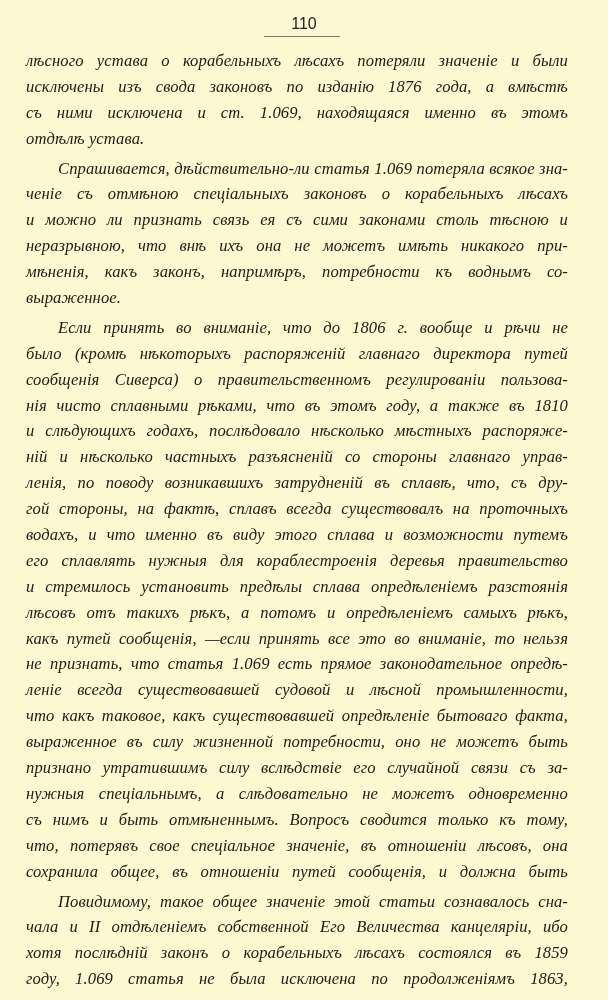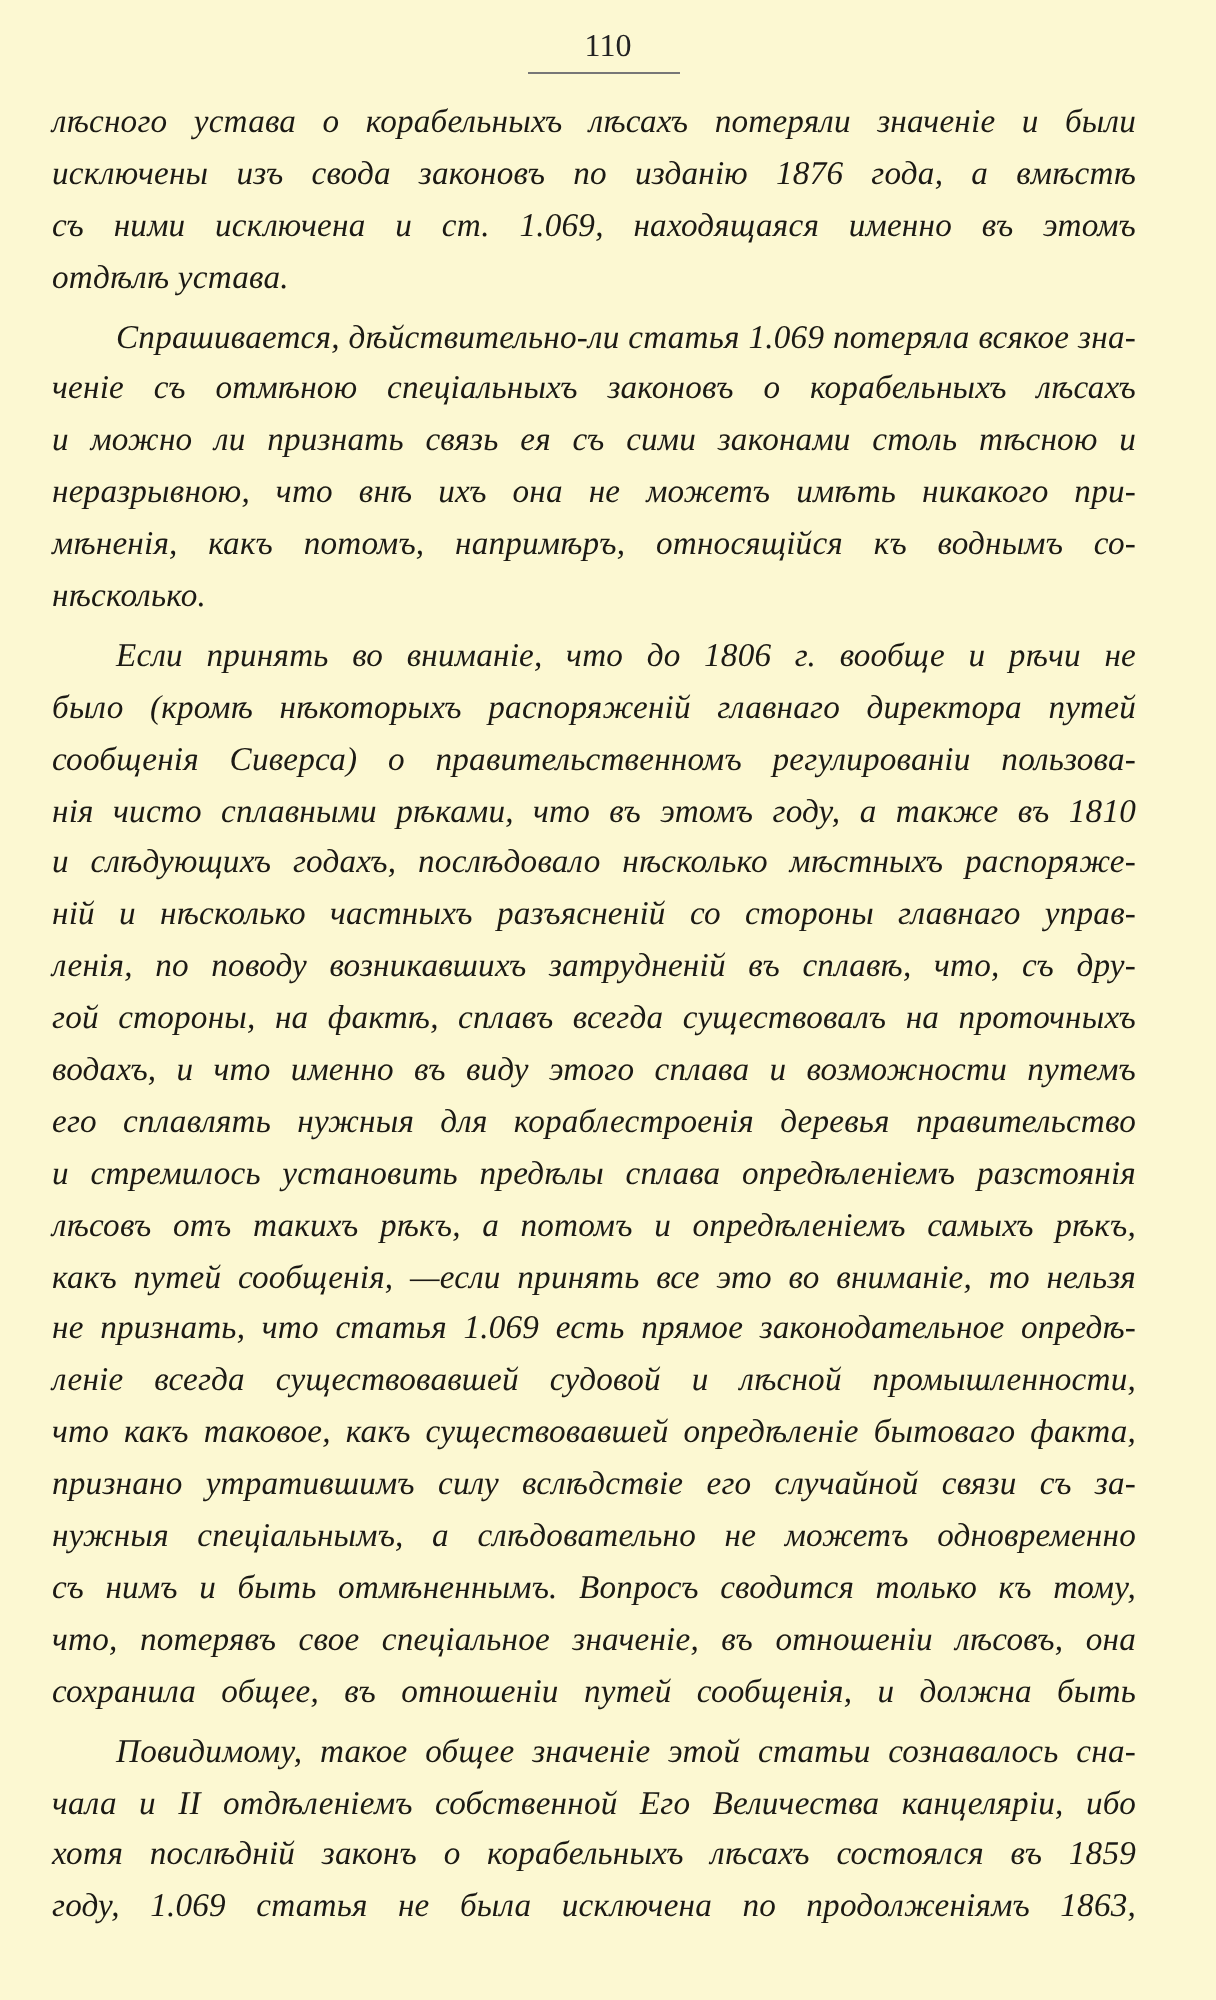--- a/index.html
+++ b/index.html
@@ -6,21 +6,21 @@
   body {
     width: 608px; height: 1000px; overflow: hidden;
     background: #fcf8d2;
     font-family: "DejaVu Serif", "Liberation Serif", serif;
     color: #1c1a14;
     position: relative;
   }
   .page-number {
     position: absolute; top: 14px; left: 0; width: 608px;
     text-align: center; font-size: 16px; line-height: 20px;
-    font-family: Liberation Serif, serif; color: #222;
+    font-family: Liberation Sans, sans-serif; color: #222;
   }
   .page-rule {
     position: absolute; top: 36px; left: 264px; width: 76px; height: 0;
     border-top: 1px solid #777;
   }
   .text-block {
     position: absolute; top: 48px; left: 26px; width: 542px;
   }
   .line {
     height: 25.9px; line-height: 25.9px;
@@ -47,41 +47,42 @@
       <div class="line">исключены изъ свода законовъ по изданію 1876 года, а вмѣстѣ</div>
       <div class="line">съ ними исключена и ст. 1.069, находящаяся именно въ этомъ</div>
       <div class="line last">отдѣлѣ устава.</div>
     </div>
     <div class="para-gap"></div>
     <div>
       <div class="line indent">Спрашивается, дѣйствительно-ли статья 1.069 потеряла всякое зна-</div>
       <div class="line">ченіе съ отмѣною спеціальныхъ законовъ о корабельныхъ лѣсахъ</div>
       <div class="line">и можно ли признать связь ея съ сими законами столь тѣсною и</div>
       <div class="line">неразрывною, что внѣ ихъ она не можетъ имѣть никакого при-</div>
-      <div class="line">мѣненія, какъ потомъ, напримѣръ, относящійся къ воднымъ со-</div>
-      <div class="line last">нѣсколько.</div>
+      <div class="line">мѣненія, какъ законъ, напримѣръ, потребности къ воднымъ со-</div>
+      <div class="line last">выраженное.</div>
     </div>
     <div class="para-gap"></div>
     <div>
       <div class="line indent">Если принять во вниманіе, что до 1806 г. вообще и рѣчи не</div>
       <div class="line">было (кромѣ нѣкоторыхъ распоряженій главнаго директора путей</div>
       <div class="line">сообщенія Сиверса) о правительственномъ регулированіи пользова-</div>
       <div class="line">нія чисто сплавными рѣками, что въ этомъ году, а также въ 1810</div>
       <div class="line">и слѣдующихъ годахъ, послѣдовало нѣсколько мѣстныхъ распоряже-</div>
       <div class="line">ній и нѣсколько частныхъ разъясненій со стороны главнаго управ-</div>
       <div class="line">ленія, по поводу возникавшихъ затрудненій въ сплавѣ, что, съ дру-</div>
       <div class="line">гой стороны, на фактѣ, сплавъ всегда существовалъ на проточныхъ</div>
       <div class="line">водахъ, и что именно въ виду этого сплава и возможности путемъ</div>
       <div class="line">его сплавлять нужныя для кораблестроенія деревья правительство</div>
       <div class="line">и стремилось установить предѣлы сплава опредѣленіемъ разстоянія</div>
       <div class="line">лѣсовъ отъ такихъ рѣкъ, а потомъ и опредѣленіемъ самыхъ рѣкъ,</div>
       <div class="line">какъ путей сообщенія, —если принять все это во вниманіе, то нельзя</div>
       <div class="line">не признать, что статья 1.069 есть прямое законодательное опредѣ-</div>
       <div class="line">леніе всегда существовавшей судовой и лѣсной промышленности,</div>
       <div class="line">что какъ таковое, какъ существовавшей опредѣленіе бытоваго факта,</div>
+      <div class="line">выраженное въ силу жизненной потребности, оно не можетъ быть</div>
       <div class="line">признано утратившимъ силу вслѣдствіе его случайной связи съ за-</div>
       <div class="line">нужныя спеціальнымъ, а слѣдовательно не можетъ одновременно</div>
       <div class="line">съ нимъ и быть отмѣненнымъ. Вопросъ сводится только къ тому,</div>
       <div class="line">что, потерявъ свое спеціальное значеніе, въ отношеніи лѣсовъ, она</div>
       <div class="line">сохранила общее, въ отношеніи путей сообщенія, и должна быть</div>
     </div>
     <div class="para-gap"></div>
     <div>
       <div class="line indent">Повидимому, такое общее значеніе этой статьи сознавалось сна-</div>
       <div class="line">чала и II отдѣленіемъ собственной Его Величества канцеляріи, ибо</div>

